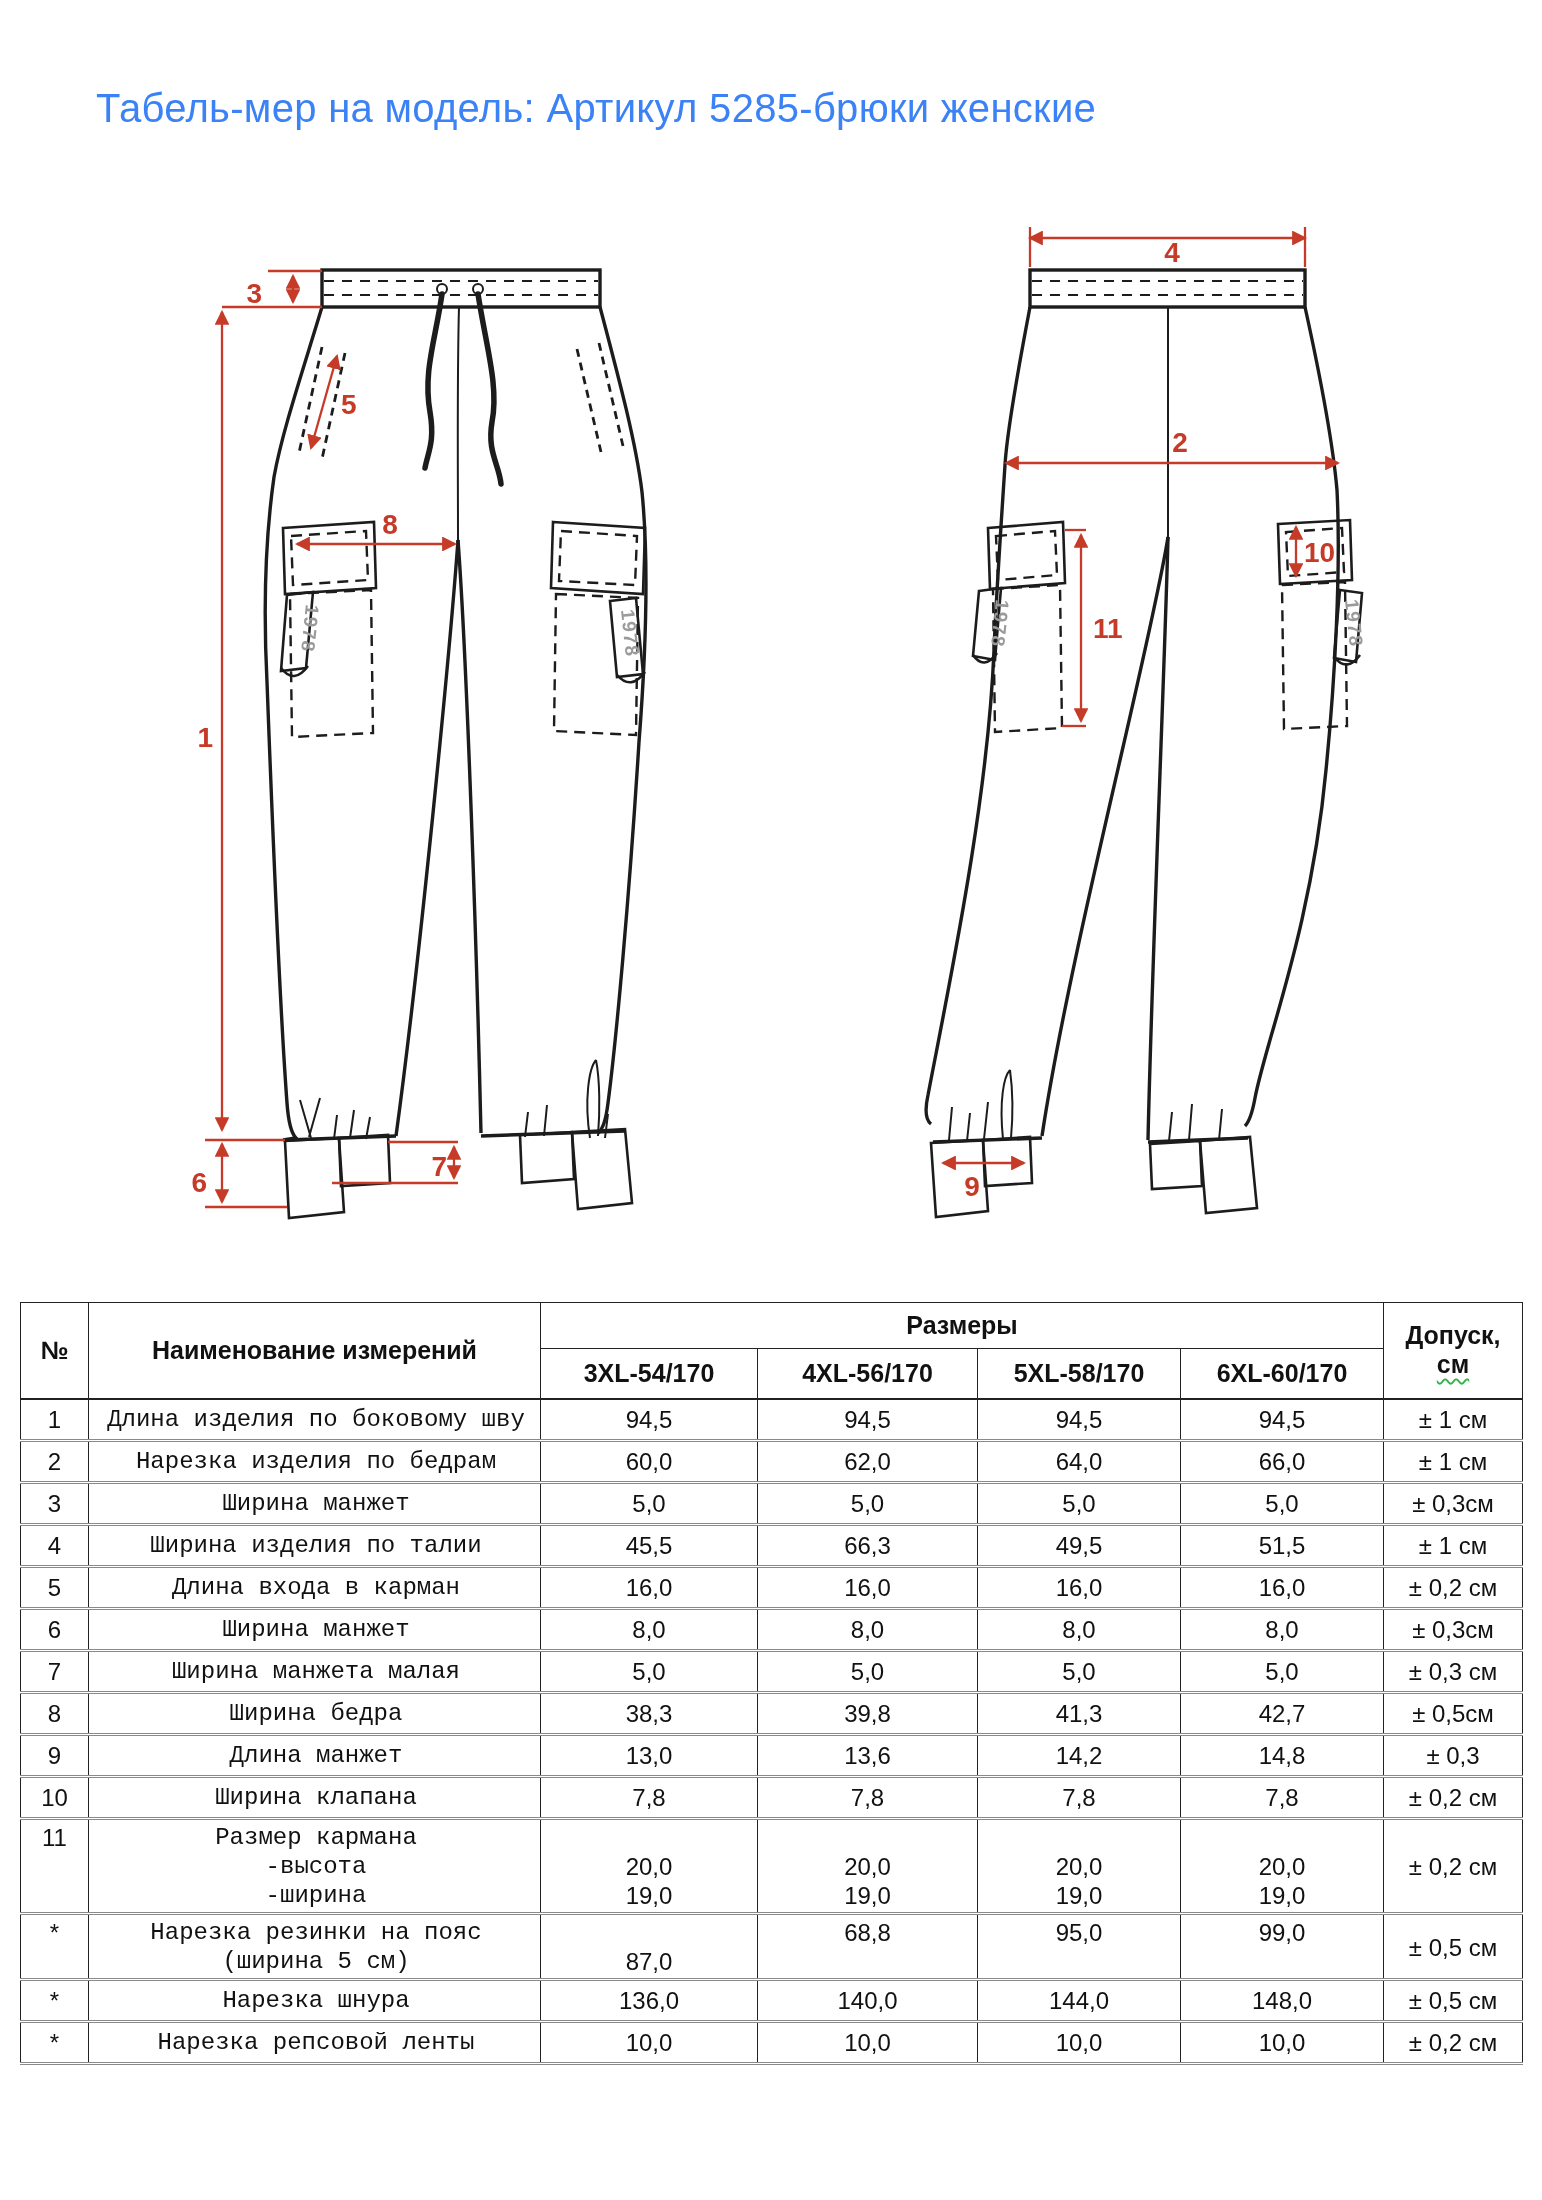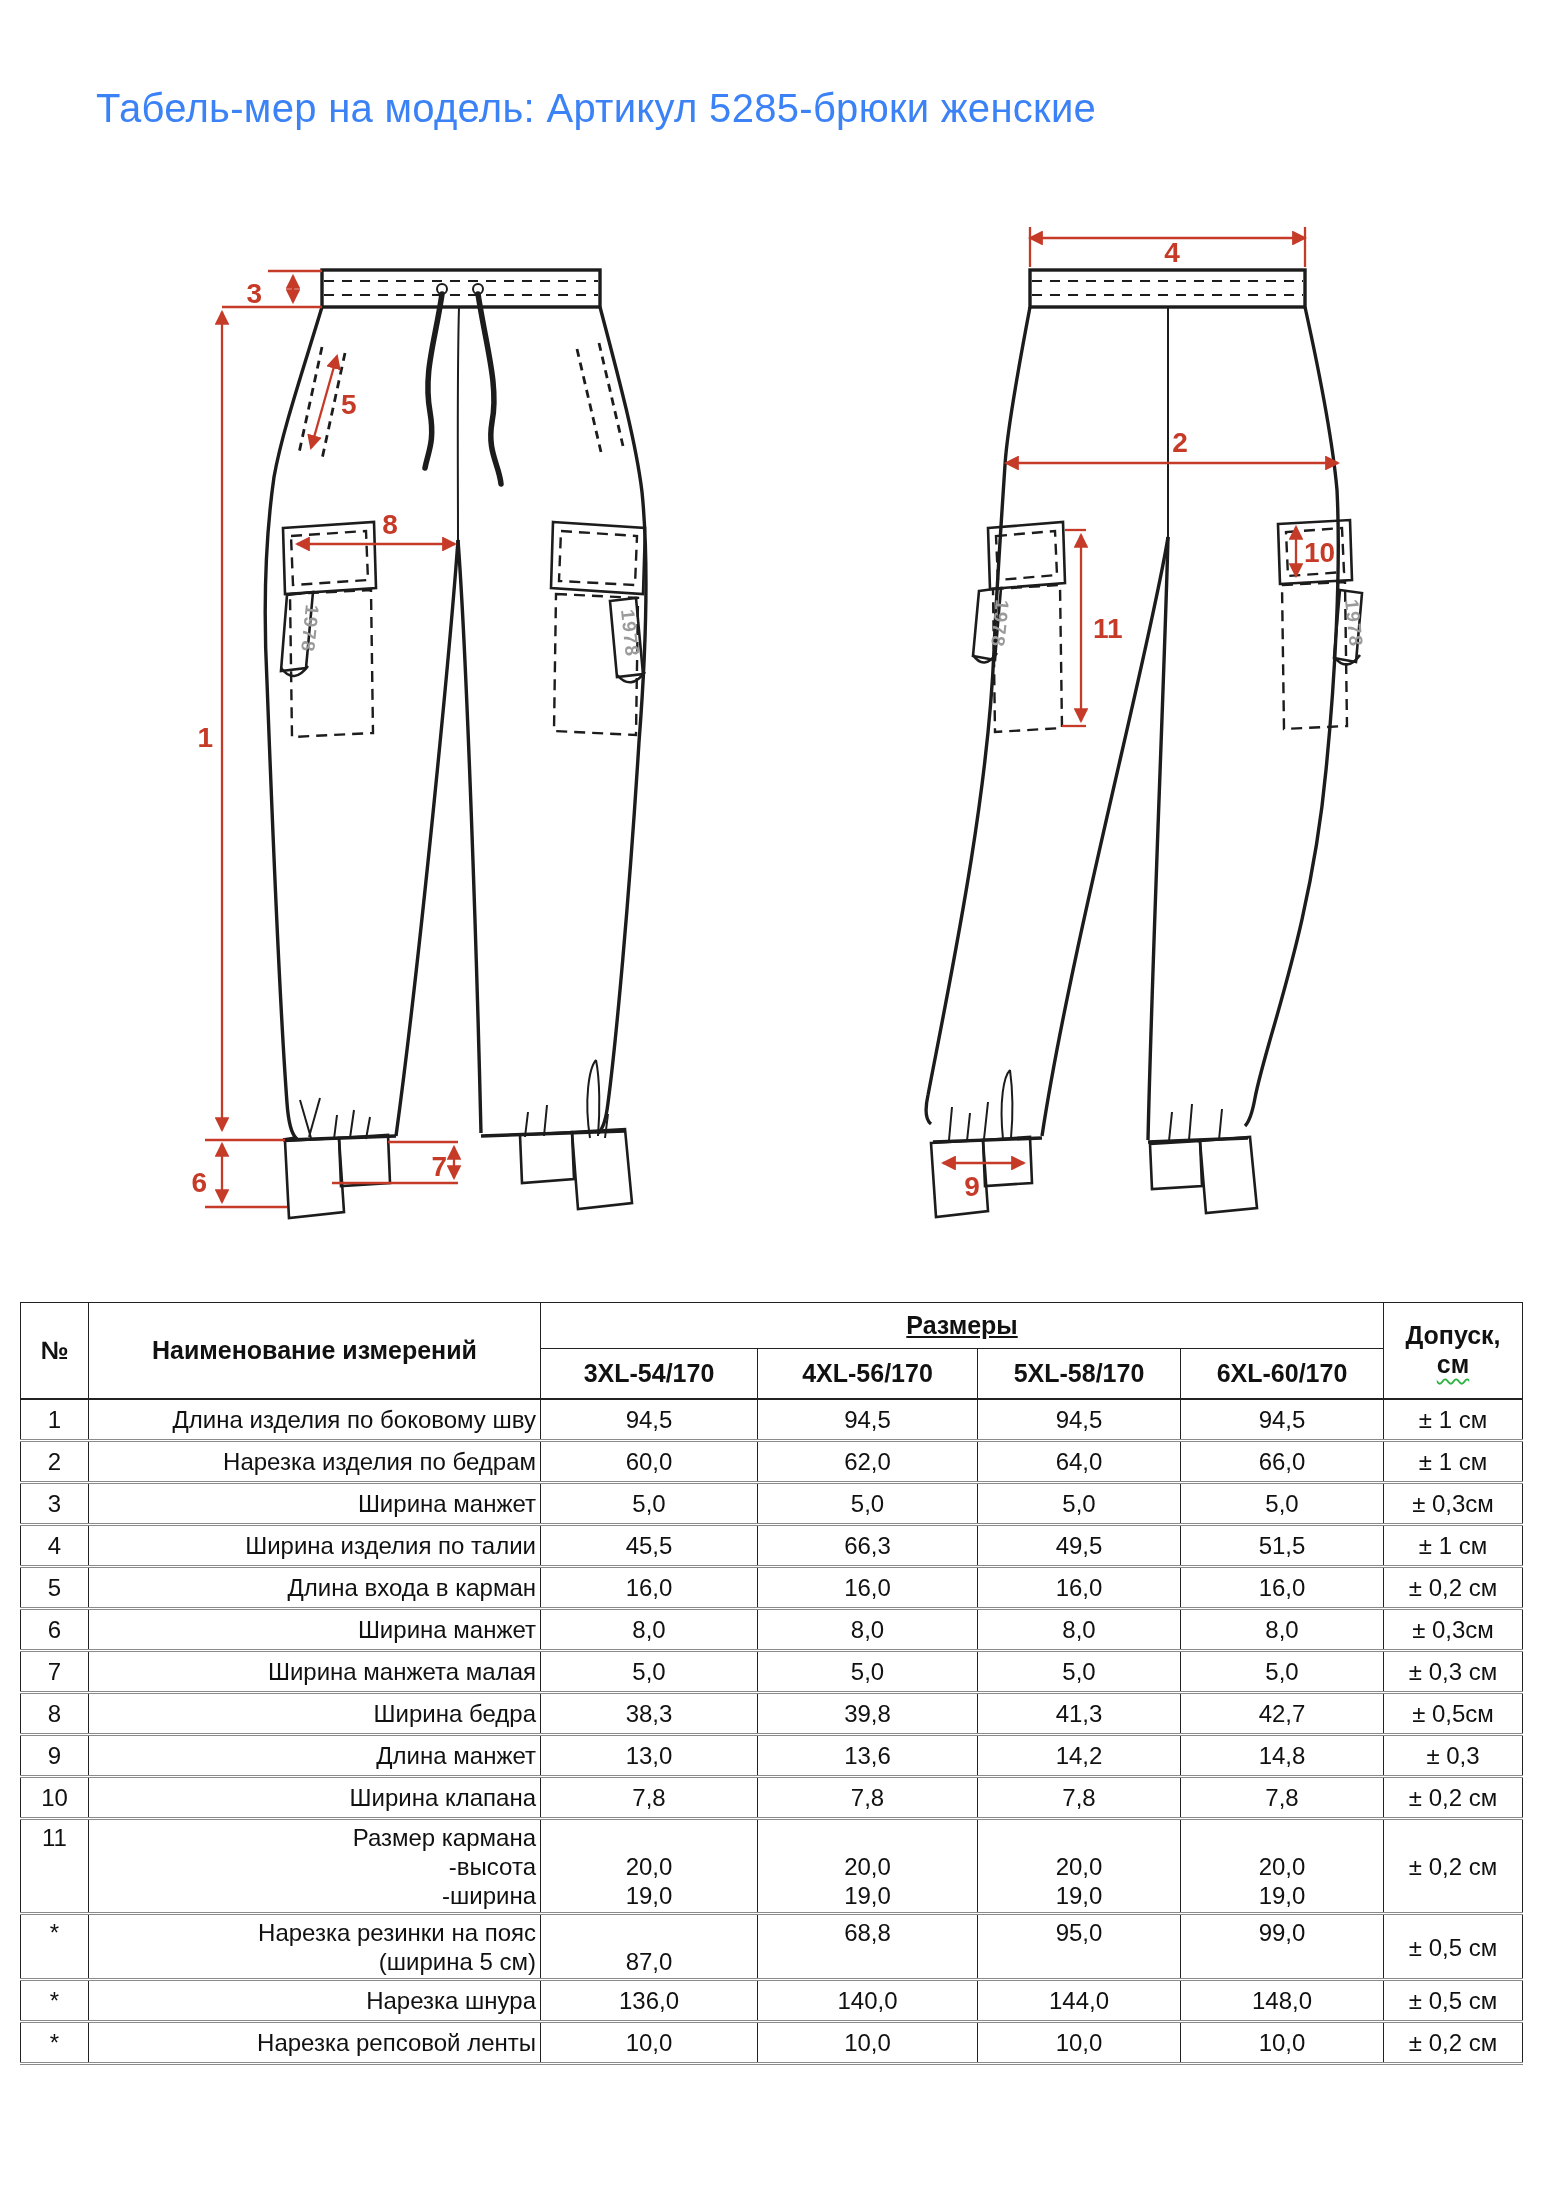--- a/index.html
+++ b/index.html
@@ -36,35 +36,35 @@
     border-collapse:collapse;table-layout:fixed;
     border:1.5px solid #222;border-bottom:3px double #8a8a8a;
   }
   .spec-table th,.spec-table td{
     border-left:1.5px solid #222;border-right:1.5px solid #222;
     padding:2px 4px;overflow:hidden;
   }
   .spec-table th{font-weight:bold;font-size:25px;text-align:center;vertical-align:middle;}
   .spec-table thead tr.h1{height:46px;}
   .spec-table thead tr.h2{height:50px;}
-  .spec-table thead th.sizes-group{border-bottom:1.5px solid #222;text-decoration:underline;}
+  .spec-table thead th.sizes-group{border-bottom:1.5px solid #222;}
   .spec-table thead{border-bottom:2.5px solid #222;}
   .spec-table tbody td{
     font-size:24px;line-height:29px;text-align:center;vertical-align:middle;
     white-space:pre-line;
   }
   .spec-table tbody tr{height:42px;border-top:3px double #8a8a8a;}
   .spec-table tbody tr:first-child{border-top:none;}
   .spec-table tbody tr.row-tall{height:92px;}
   .spec-table tbody tr.row-elastic{height:58px;}
   .spec-table tbody tr.row-tall td,
   .spec-table tbody tr.row-elastic td{vertical-align:top;padding-top:3px;}
   .spec-table tbody tr.row-tall td.tol,
   .spec-table tbody tr.row-elastic td.tol{vertical-align:middle;}
-  .spec-table td.name{text-align:right;padding-left:7px;}
+  .spec-table td.name{text-align:center;padding-left:7px;font-family:Liberation Mono, monospace;}
   .sq{text-decoration:underline wavy #2fb344;text-decoration-thickness:2px;text-underline-offset:5px;}
 </style>
 </head>
 <body>
 
 <div class="title">Табель-мер на модель: Артикул 5285-брюки женские</div>
 
 <svg id="front-svg" class="drawing" viewBox="130 160 560 1100" xmlns="http://www.w3.org/2000/svg">
   <defs>
     <pattern id="elastic-f" width="24" height="37" patternUnits="userSpaceOnUse" x="322" y="270">

